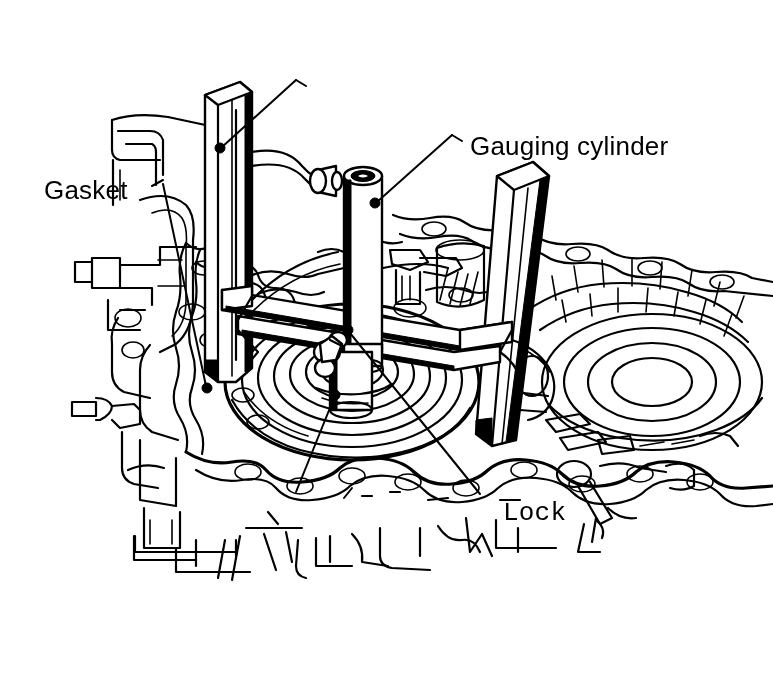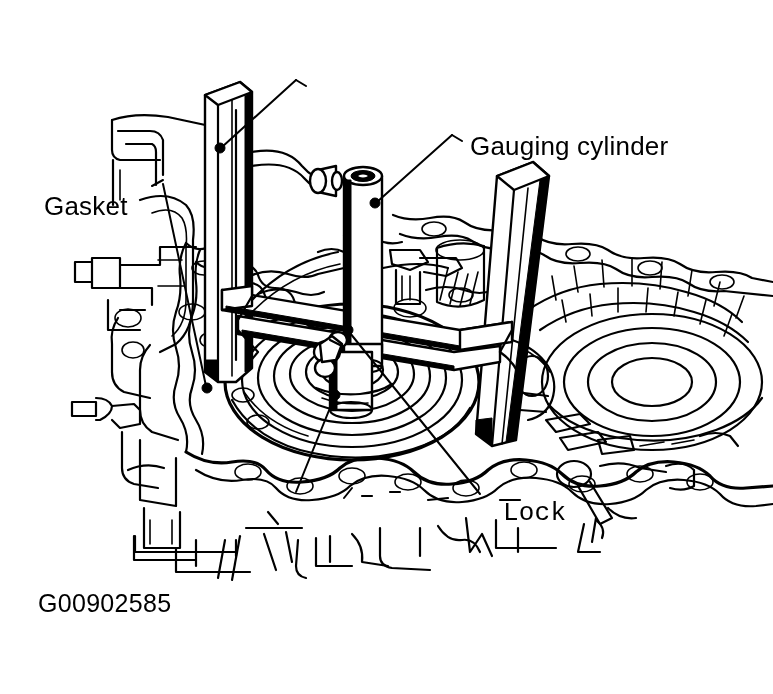--- a/index.html
+++ b/index.html
@@ -32,21 +32,21 @@
   }
   .lbl {
     position: absolute;
     white-space: nowrap;
     font-family: "Liberation Sans", sans-serif;
     color: #000000;
     line-height: 1;
   }
   #label-j34291   { left: 313px; top: 71px;  font-size: 26px; letter-spacing: 0.2px; }
   #label-gauging  { left: 470px; top: 98px; font-size: 26px; letter-spacing: 0.2px; margin-top: 35px; }
-  #label-gasket   { left: 44px;  top: 177px; font-size: 26px; letter-spacing: 0.2px; margin-top: 16px; }
+  #label-gasket   { left: 44px;  top: 177px; font-size: 26px; letter-spacing: 0.2px; }
   #label-reverse  { left: 36px;  top: 500px; font-size: 26px; letter-spacing: 0.2px; }
   #label-lock     { left: 503px; top: 500px; font-size: 26px; letter-spacing: 0.2px; font-family: Liberation Mono, monospace; }
   #label-figcode  { left: 38px;  top: 591px; font-size: 25px; letter-spacing: 0.3px; }
 </style>
 </head>
 <body>
 
 <div id="figure-root">
 
   <svg class="fig" viewBox="0 0 773 694" xmlns="http://www.w3.org/2000/svg">
@@ -366,15 +366,14 @@
   </svg>
 
 
   <div class="lbl" id="label-gauging">Gauging cylinder</div>
 
   <div class="lbl" id="label-gasket">Gasket</div>
 
 
   <div class="lbl" id="label-lock">Lock</div>
 
-  <div class="lbl" id="label-figcode">G00902585</div>
 
 </div>
 
 </body></html>

